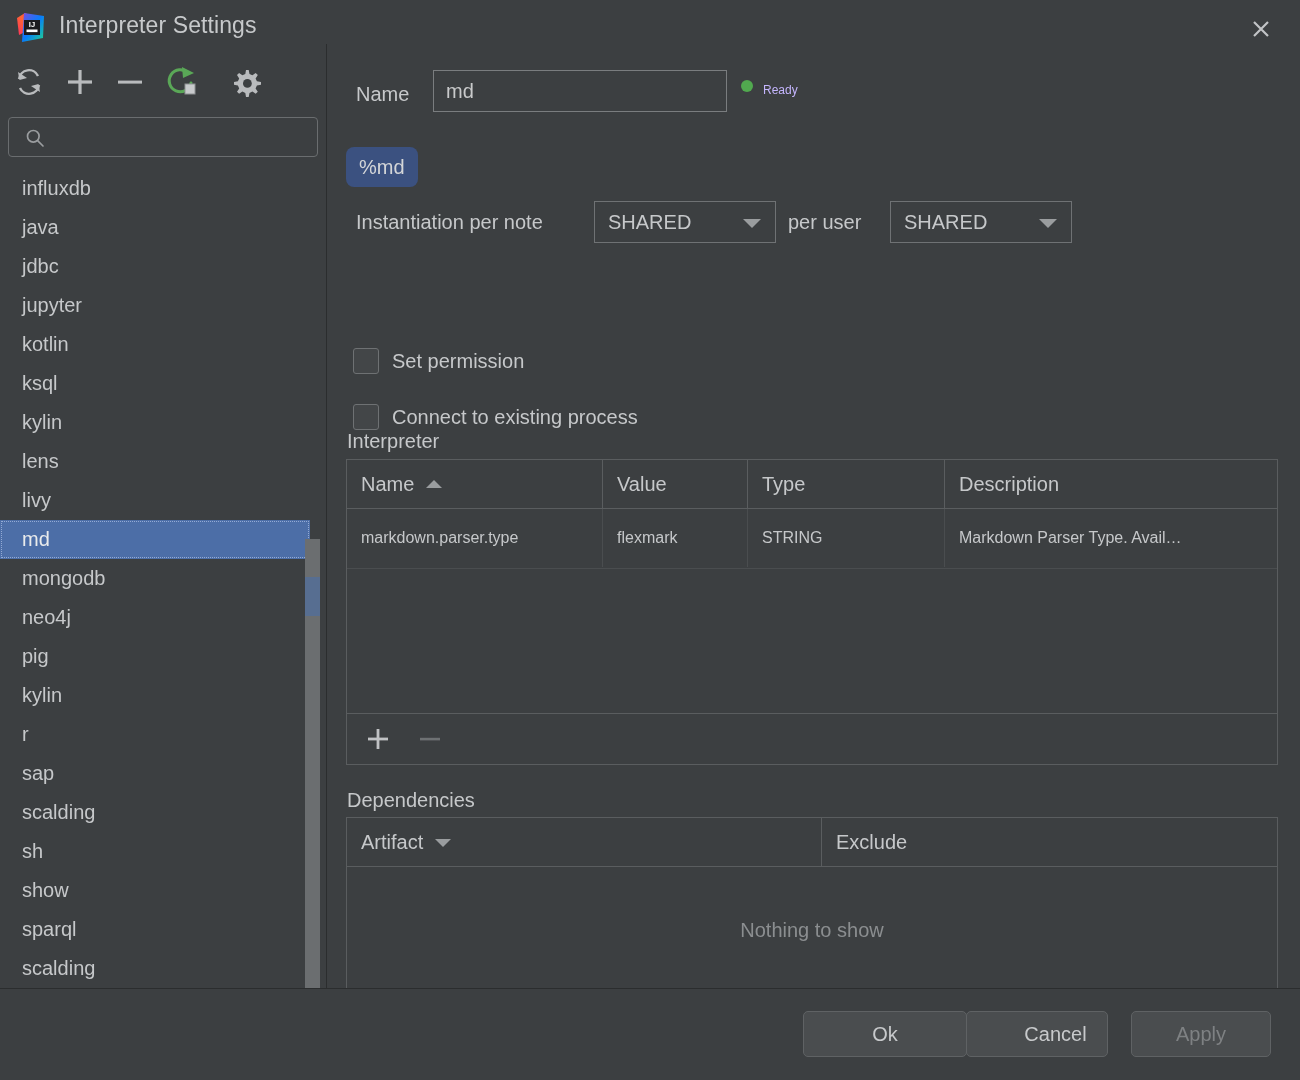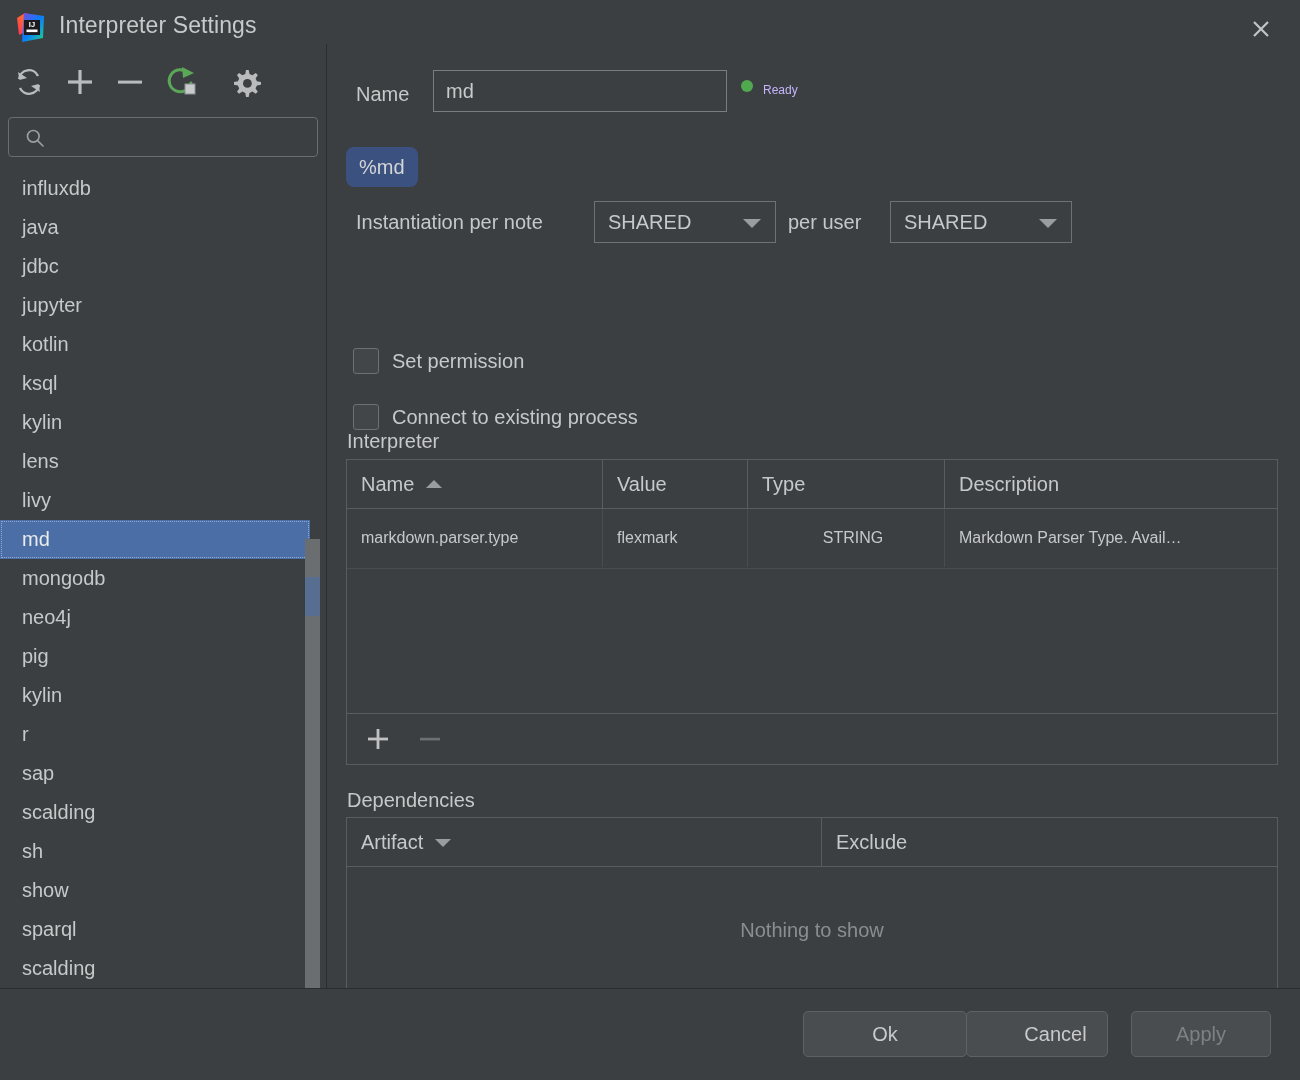--- a/index.html
+++ b/index.html
@@ -574,21 +574,21 @@
           <span>Name</span><span class="sort-asc"></span>
         </div>
         <div class="th" style="left:256px;width:145px">Value</div>
         <div class="th" style="left:401px;width:197px">Type</div>
         <div class="th last" style="left:598px;width:332px">Description</div>
       </div>
       <div id="props-body">
           <div class="trow">
             <div class="td" style="left: 0px; width: 256px;">markdown.parser.type</div>
             <div class="td" style="left: 256px; width: 145px;">flexmark</div>
-            <div class="td" style="left: 401px; width: 197px; text-align: center;">STRING</div>
+            <div class="td" style="left: 401px; width: 197px;">STRING</div>
             <div class="td last" style="left: 598px; width: 332px;">Markdown Parser Type. Avail…</div>
           </div>
         </div>
       <div class="table-footer">
         <div class="ft-btn" id="props-add">
           <svg width="36" height="36" viewBox="0 0 36 36">
             <rect x="16.6" y="8" width="2.8" height="20" fill="#c0c2c4"></rect>
             <rect x="8" y="16.6" width="20" height="2.8" fill="#c0c2c4"></rect>
           </svg>
         </div>

